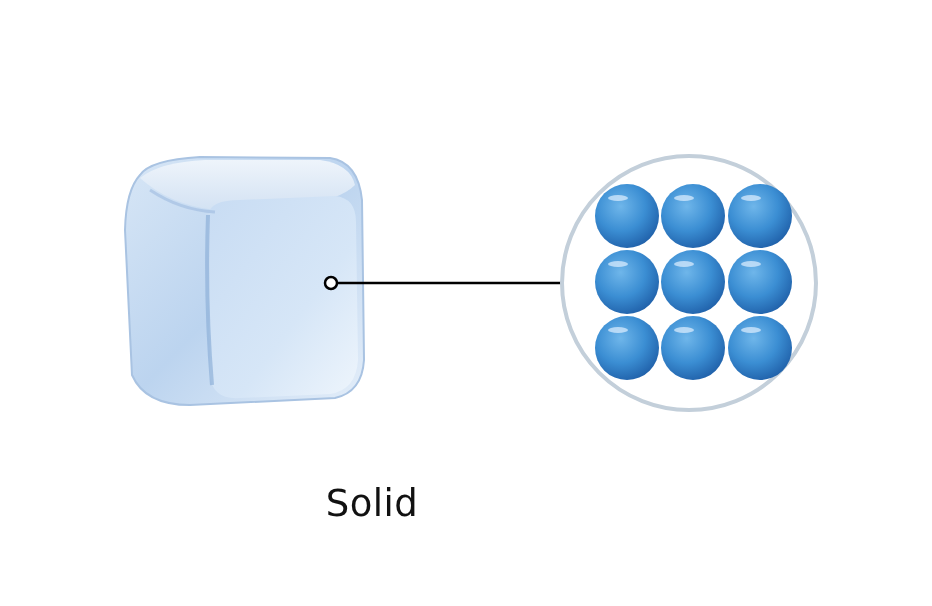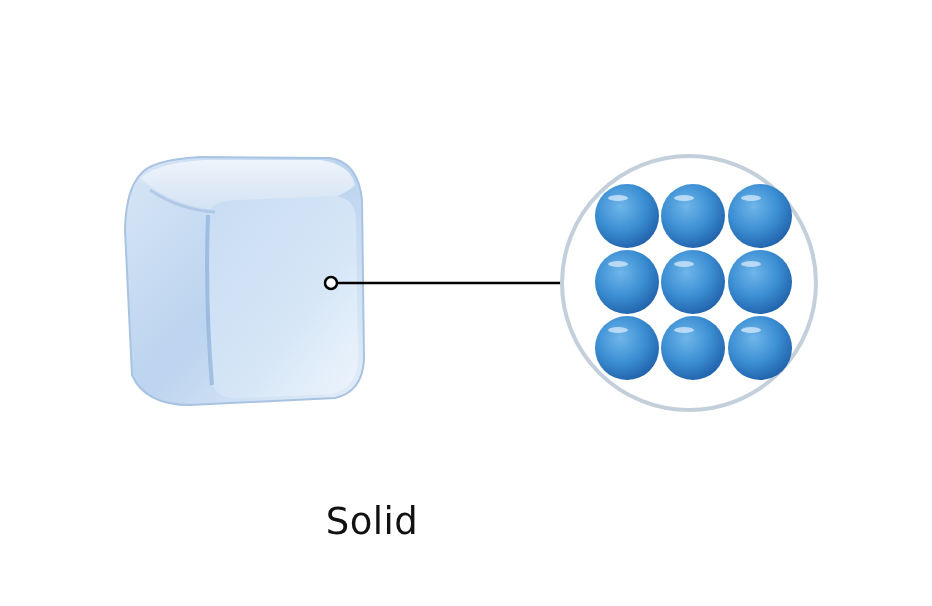--- a/index.html
+++ b/index.html
@@ -1,18 +1,18 @@
 <!DOCTYPE html>
 <html><head>
 <meta charset="utf-8">
 <style>
   html, body { margin:0; padding:0; background:#ffffff; }
   body { width:932px; height:606px; position:relative; overflow:hidden; font-family:"Liberation Sans", sans-serif; }
   .stage { position:absolute; left:0; top:0; width:932px; height:606px; }
-  .caption { position:absolute; left:0; width:744px; top:500px; text-align:center; font-size:37px; color:#111; font-family:"DejaVu Sans", sans-serif; letter-spacing:0.5px; }
+  .caption { position:absolute; left:0; width:744px; top:482px; text-align:center; font-size:37px; color:#111; font-family:"DejaVu Sans", sans-serif; letter-spacing:0.5px; }
 </style>
 </head>
 <body>
 
 <div class="stage">
   <svg width="932" height="606" viewBox="0 0 932 606" xmlns="http://www.w3.org/2000/svg">
     <defs>
       <linearGradient id="cubeSide" x1="0" y1="0" x2="1" y2="1">
         <stop offset="0" stop-color="#d7e6f6"></stop>
         <stop offset="0.5" stop-color="#bcd4ef"></stop>

